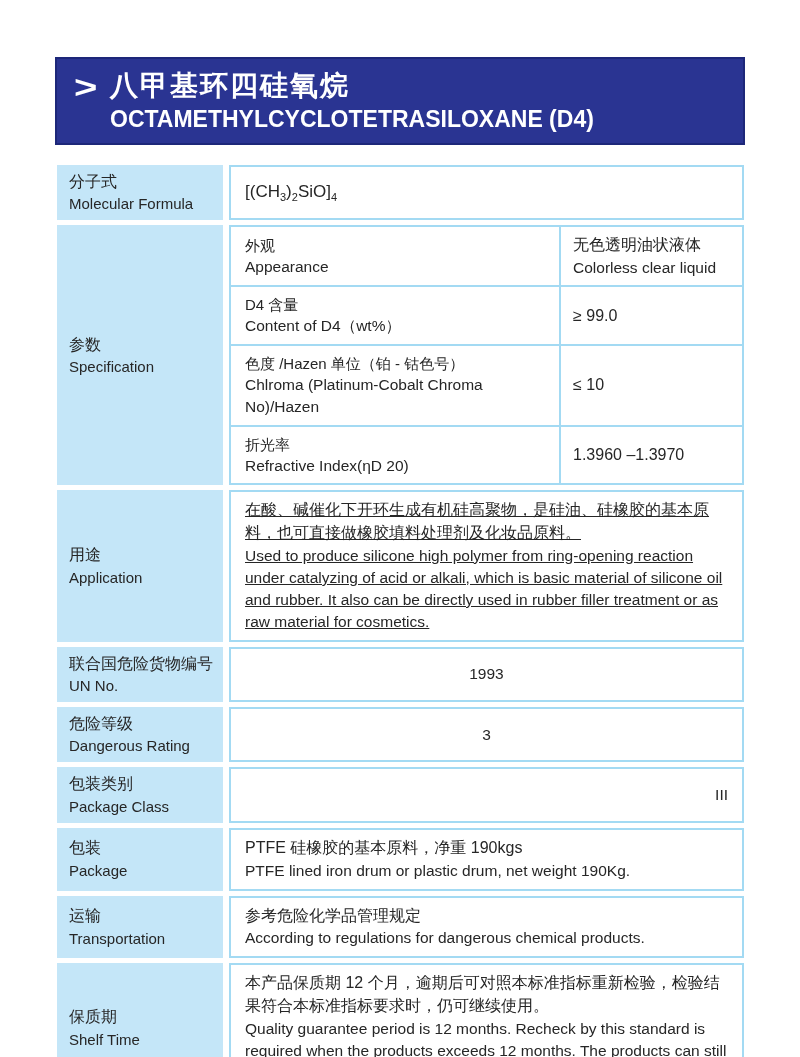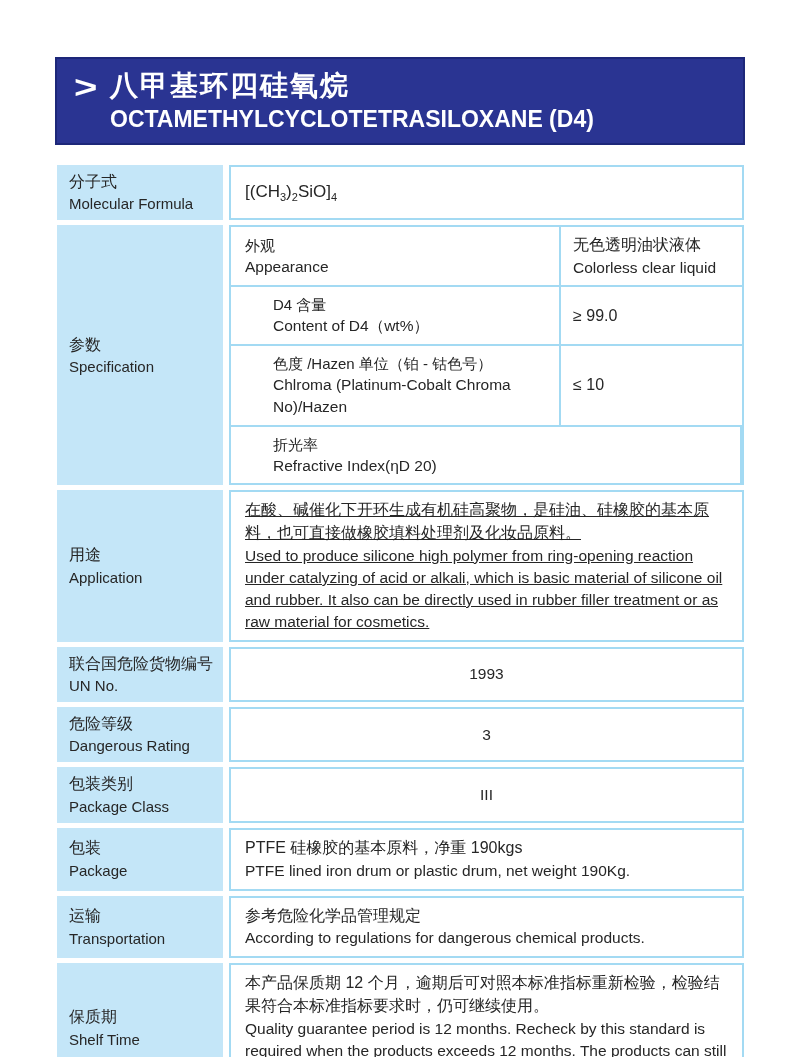--- a/index.html
+++ b/index.html
@@ -53,35 +53,35 @@
     padding:7px 14px;
     font-size:15.5px;line-height:1.42;
   }
   .cell .zh{font-size:16px;}
   .cell.center{align-items:center;text-align:center;}
 
   .r-mol   .cell{min-height:53px;}
   .r-app   .cell{min-height:124px;text-decoration:underline;}
   .r-un    .cell{min-height:47px;}
   .r-rate  .cell{min-height:48px;}
-  .r-class .cell{min-height:47px;}
+  .r-class .cell{min-height:47px;align-items:flex-end;}
   .r-pkg   .cell{min-height:54px;}
   .r-trans .cell{min-height:52px;}
   .r-shelf .cell{min-height:114px;}
 
   .formula{font-size:17px;}
   .formula sub{font-size:11px;}
 
   
   .spec-box{
     flex:1;background:#ffffff;border:2px solid var(--cyan);
     display:flex;flex-direction:column;
   }
   .sub{display:flex;}
-  .sub + .sub{border-top:2px solid var(--cyan);padding-left:28px;}
+  .sub + .sub{border-top:2px solid var(--cyan);}
   .sub-name{
     flex:1;display:flex;flex-direction:column;justify-content:center;
     padding:7px 14px;font-size:15.5px;line-height:1.4;
     border-right:2px solid var(--cyan);
   }
   .sub-name .zh{font-size:15px;}
   .sub-val{
     flex:0 0 181px;display:flex;flex-direction:column;justify-content:center;
     padding:7px 12px;font-size:15.5px;line-height:1.4;border-radius:25px;
   }
@@ -152,20 +152,23 @@
           <div class="sub-val">
             <div class="zh">≤ 10</div>
           </div>
         </div>
 
         <div class="sub s-refractive">
           <div class="sub-name">
             <div class="zh">折光率</div>
             <div class="en">Refractive Index(ηD 20)</div>
           </div>
+          <div class="sub-val">
+            <div class="zh">1.3960 –1.3970</div>
+          </div>
         </div>
 
       </div>
     </section>
 
     <section class="row r-app">
       <div class="lab">
         <div class="lab-zh">用途</div>
         <div class="lab-en">Application</div>
       </div>

